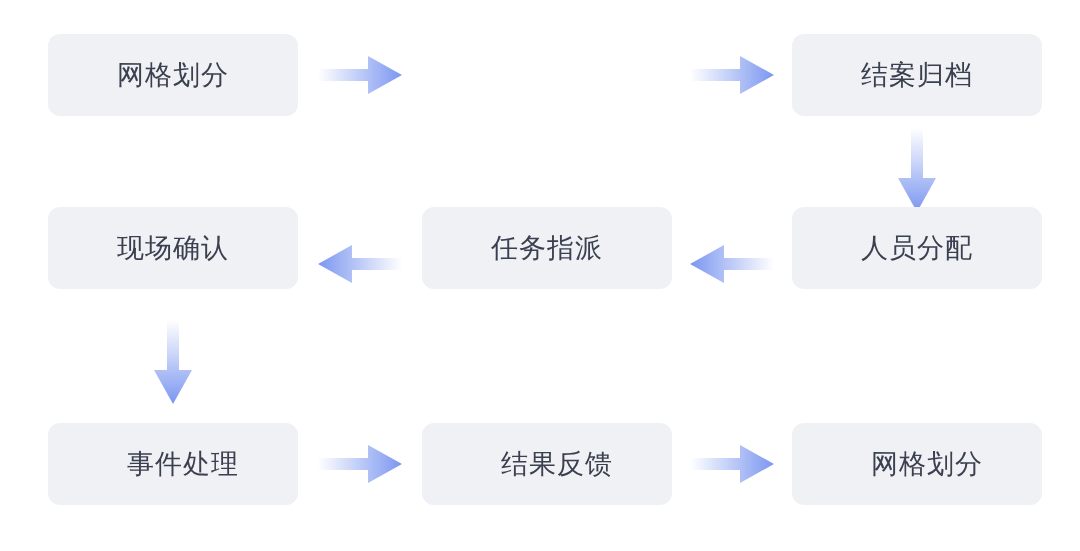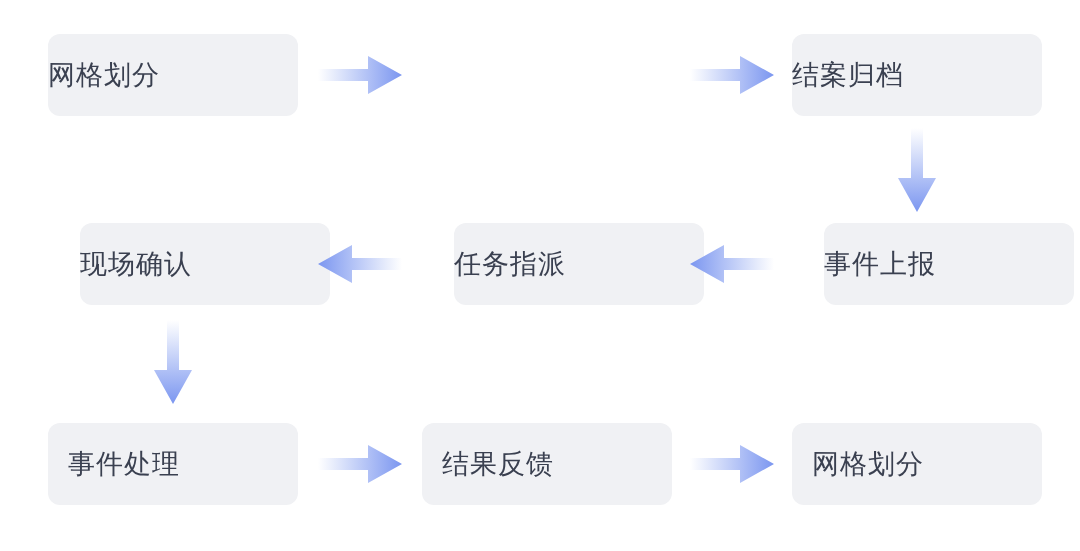--- a/index.html
+++ b/index.html
@@ -23,38 +23,39 @@
 
   
   .node {
     position: absolute;
     width: 250px;
     height: 82px;
     background: #f0f1f4;
     border-radius: 12px;
     display: flex;
     align-items: center;
+    justify-content: center;
     box-sizing: border-box;
   }
   .node-label {
     font-size: 27px;
     line-height: 1;
     color: #3a4050;
     letter-spacing: 1px;
     font-weight: 400;
     white-space: nowrap;
   }
 
   
   .col-1 { left: 48px; }
   .col-2 { left: 422px; }
   .col-3 { left: 792px; }
   
   .row-1 { top: 34px; }
-  .row-2 { top: 223px; margin-left: 32px; }
+  .row-2 { top: 207px; }
   .row-3 { top: 423px; padding-left: 20px; }
 
   
   .arrow {
     position: absolute;
   }
   .arrow svg {
     display: block;
     width: 100%;
     height: 100%;
@@ -163,21 +164,21 @@
           <stop offset="0%" stop-color="#ffffff"></stop>
           <stop offset="18%" stop-color="#e8edfc"></stop>
           <stop offset="100%" stop-color="#7b96f0"></stop>
         </linearGradient>
       </defs>
       <polygon points="84,16 34,16 34,3 0,22 34,41 34,28 84,28" fill="url(#gradLeft2)"></polygon>
     </svg>
   </div>
 
   <div class="node col-3 row-2">
-    <span class="node-label">事件上报</span>
+    <span class="node-label">人员分配</span>
   </div>
 
   <div class="arrow arrow-v a-down-left">
     <svg viewBox="0 0 44 84" preserveAspectRatio="none" aria-hidden="true">
       <defs>
         <linearGradient id="gradDown2" x1="0" y1="0" x2="0" y2="1">
           <stop offset="0%" stop-color="#ffffff"></stop>
           <stop offset="18%" stop-color="#e8edfc"></stop>
           <stop offset="100%" stop-color="#7b96f0"></stop>
         </linearGradient>

